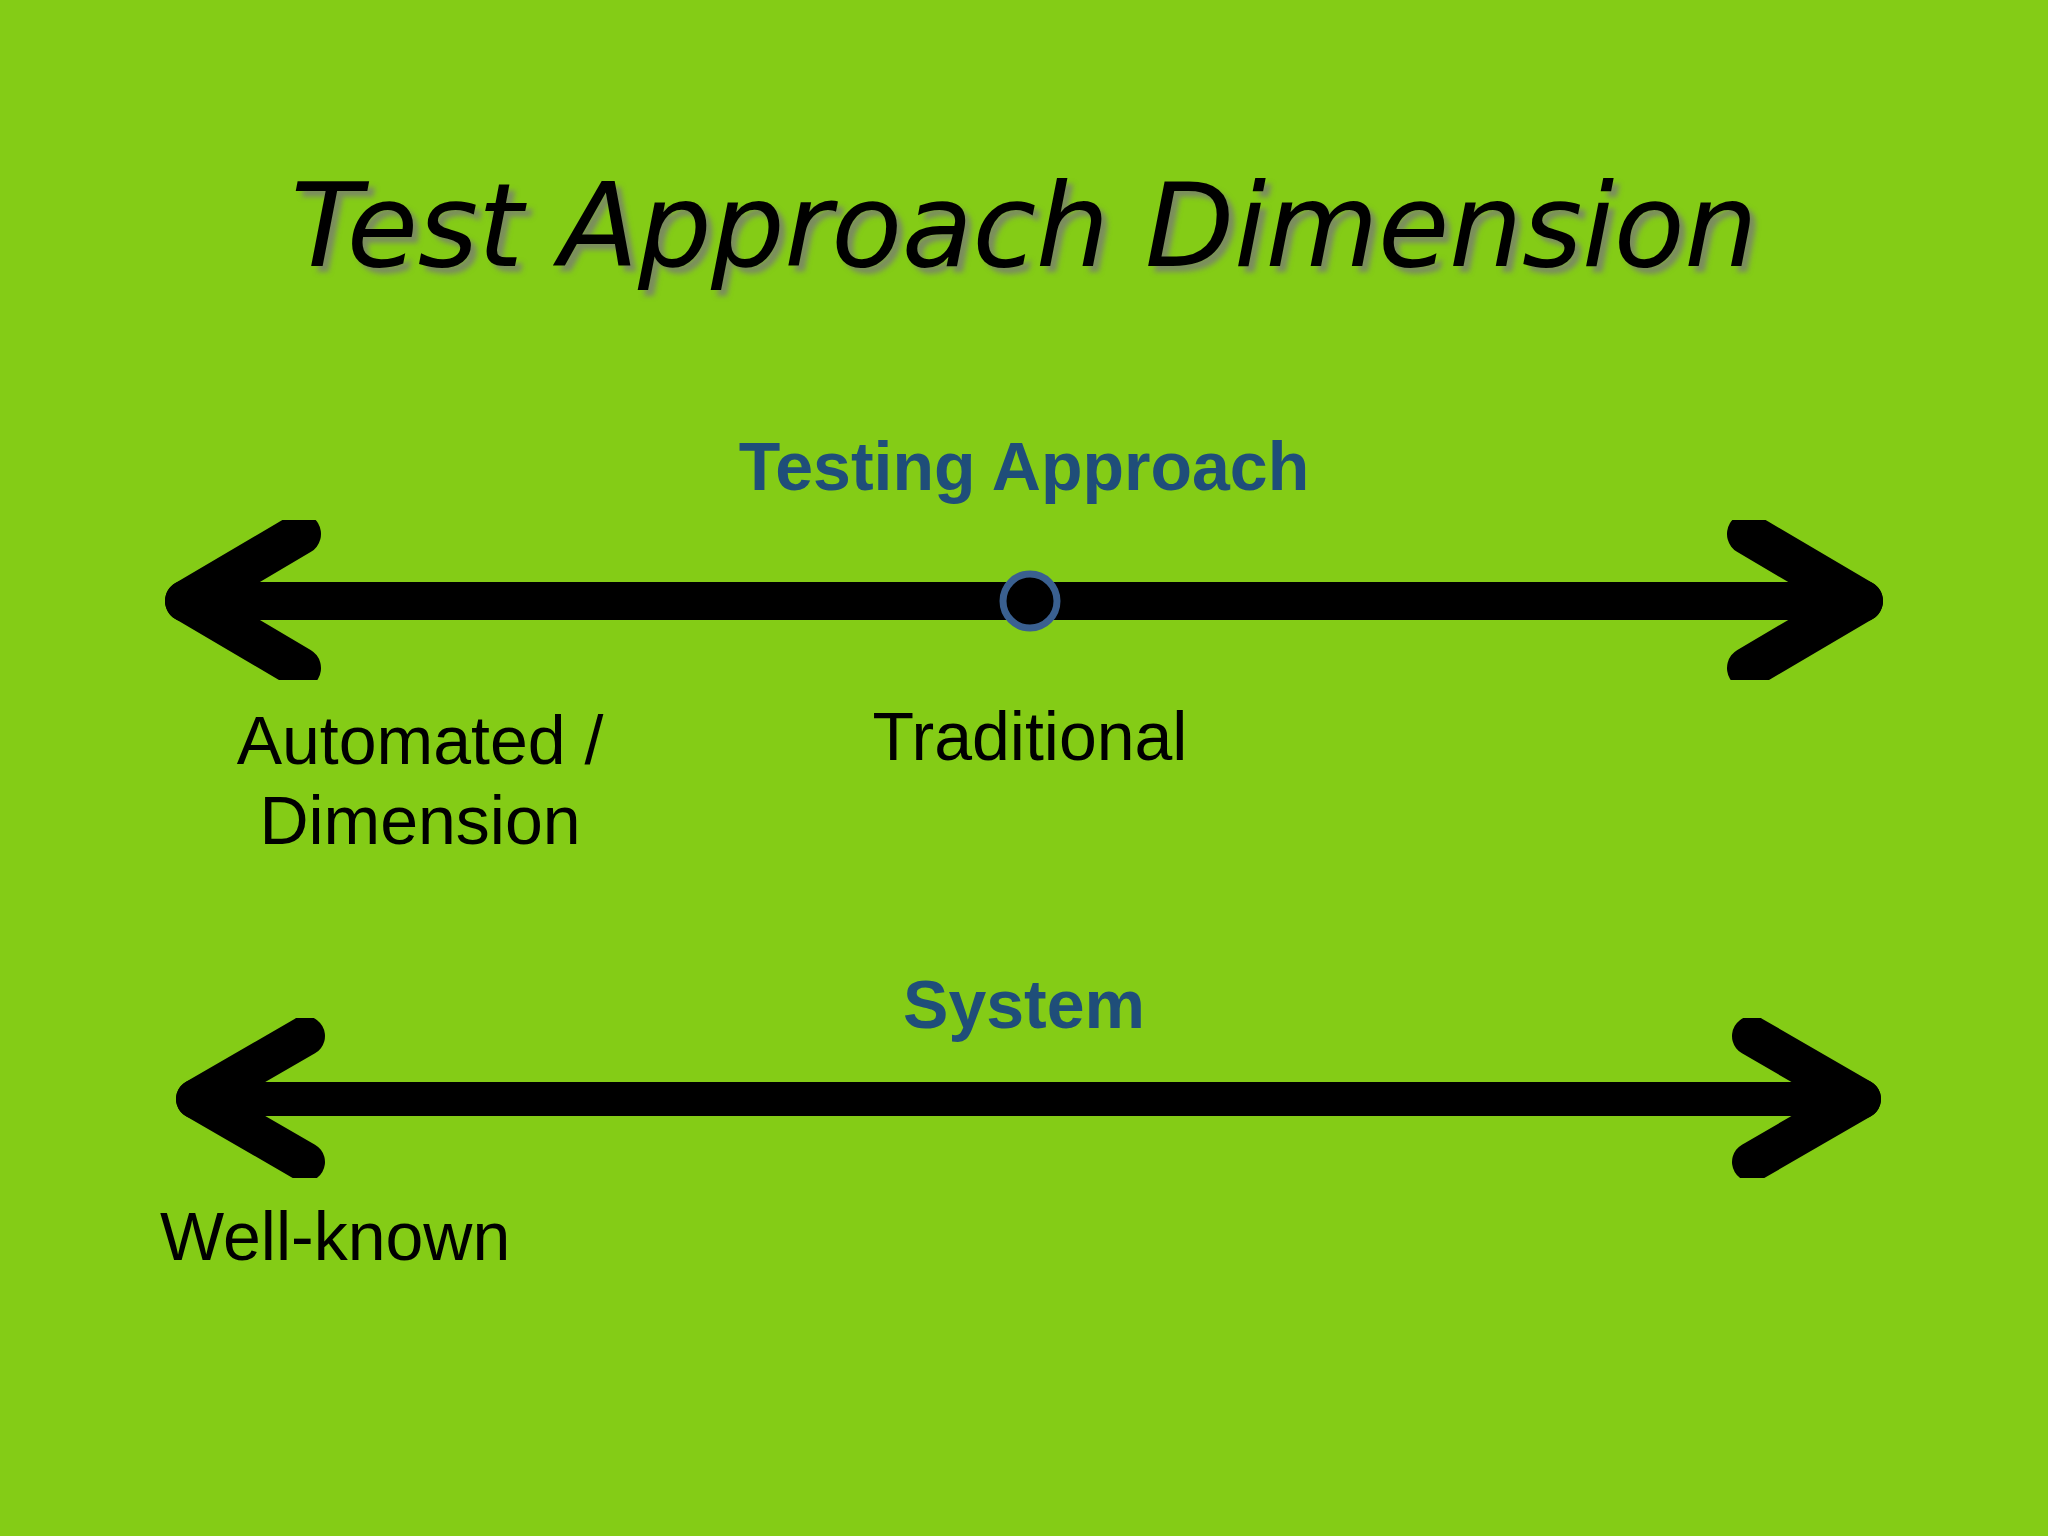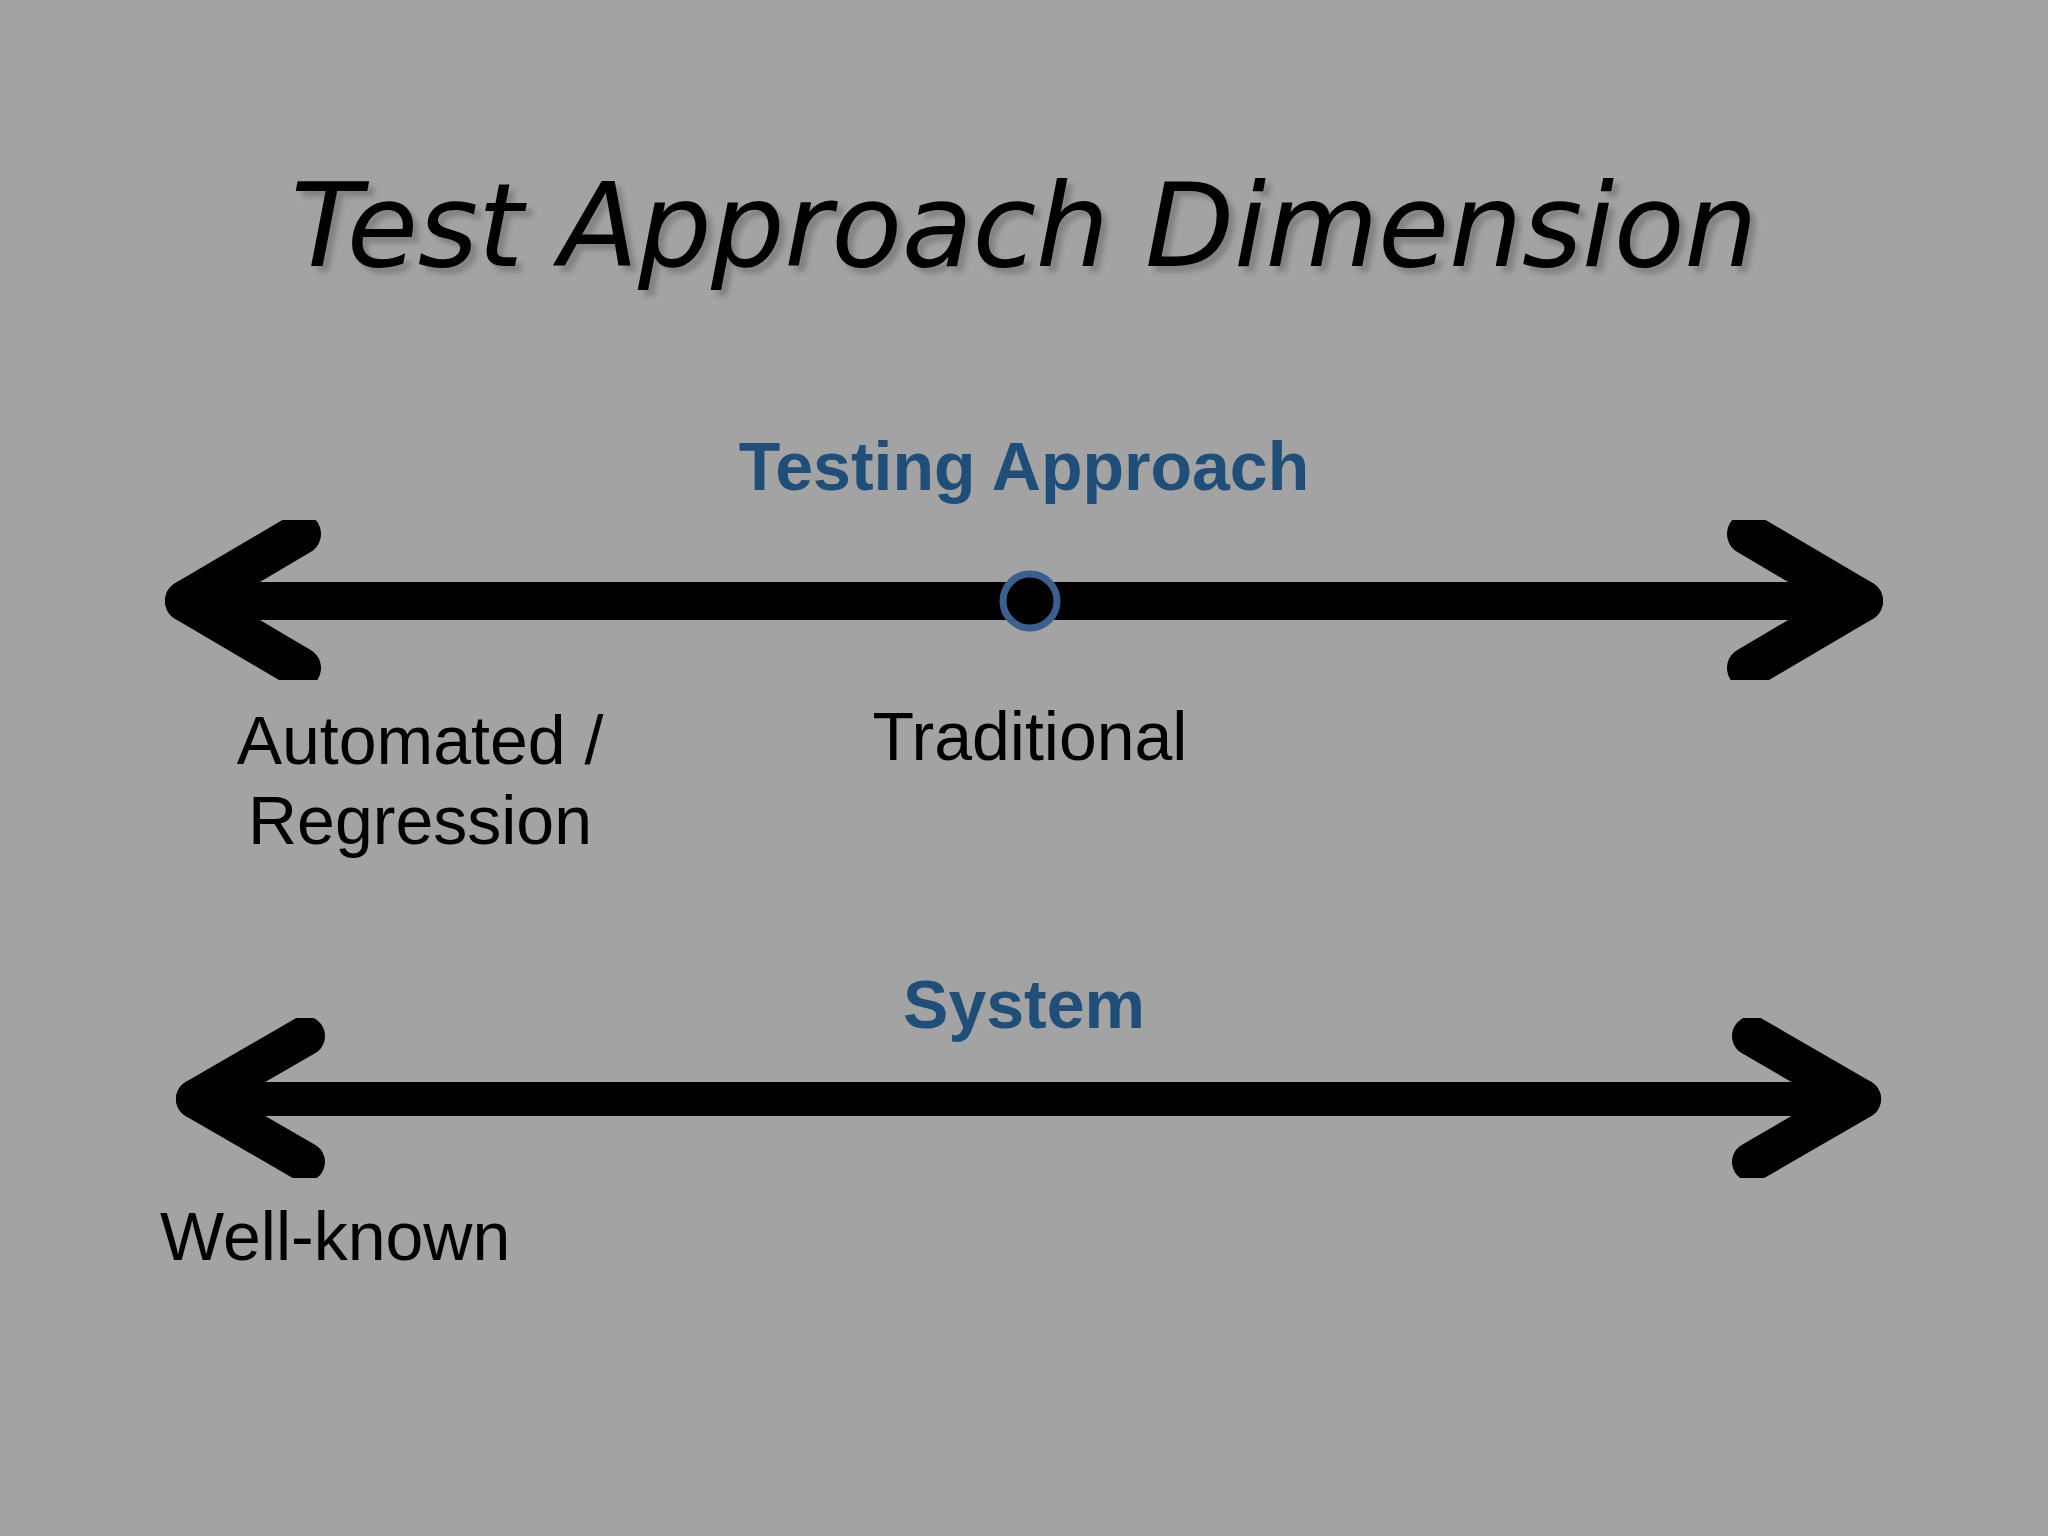--- a/index.html
+++ b/index.html
@@ -12,21 +12,21 @@
     height: 1536px;
     overflow: hidden;
     font-family: "DejaVu Sans", sans-serif;
     -webkit-font-smoothing: antialiased;
   }
 
   .slide {
     position: relative;
     width: 2048px;
     height: 1536px;
-    background: #a3a3a3;
+    background: #84cc16;
   }
 
   
   .slide-title {
     position: absolute;
     left: 0;
     top: 168px;
     width: 2048px;
     text-align: center;
     font-family: "DejaVu Sans", sans-serif;
@@ -140,21 +140,21 @@
       <g fill="none" stroke="#000000" stroke-width="42" stroke-linecap="round" stroke-linejoin="round">
         <path d="M 1748 14 L 1862 81"></path>
         <path d="M 1748 148 L 1862 81"></path>
       </g>
 
       <circle cx="1030" cy="81" r="27" fill="#000000" stroke="#3A6090" stroke-width="7"></circle>
     </svg>
   </div>
 
   <div class="axis-label" id="label-automated-regression">Automated /
-Regression</div>
+Dimension</div>
 
   <div class="axis-label" id="label-traditional">Traditional</div>
 
 
   <div class="section-heading" id="heading-system" style="color:#1F4E79">System</div>
 
   <div class="arrow-row" id="arrow-row-system">
     <svg class="arrow-svg" viewBox="0 0 2048 160" xmlns="http://www.w3.org/2000/svg">
       <rect x="205" y="64" width="1650" height="34" fill="#000000"></rect>
       <g fill="none" stroke="#000000" stroke-width="40" stroke-linecap="round" stroke-linejoin="round">

